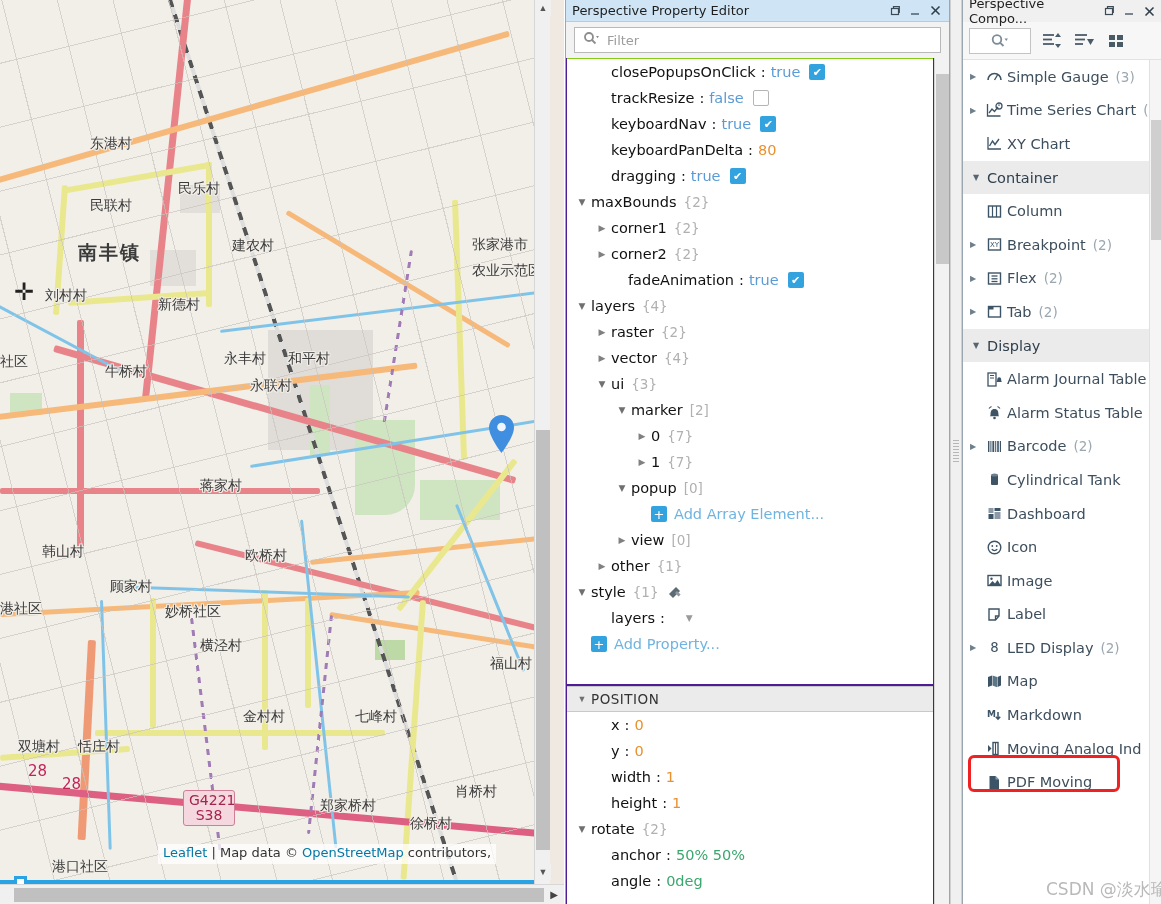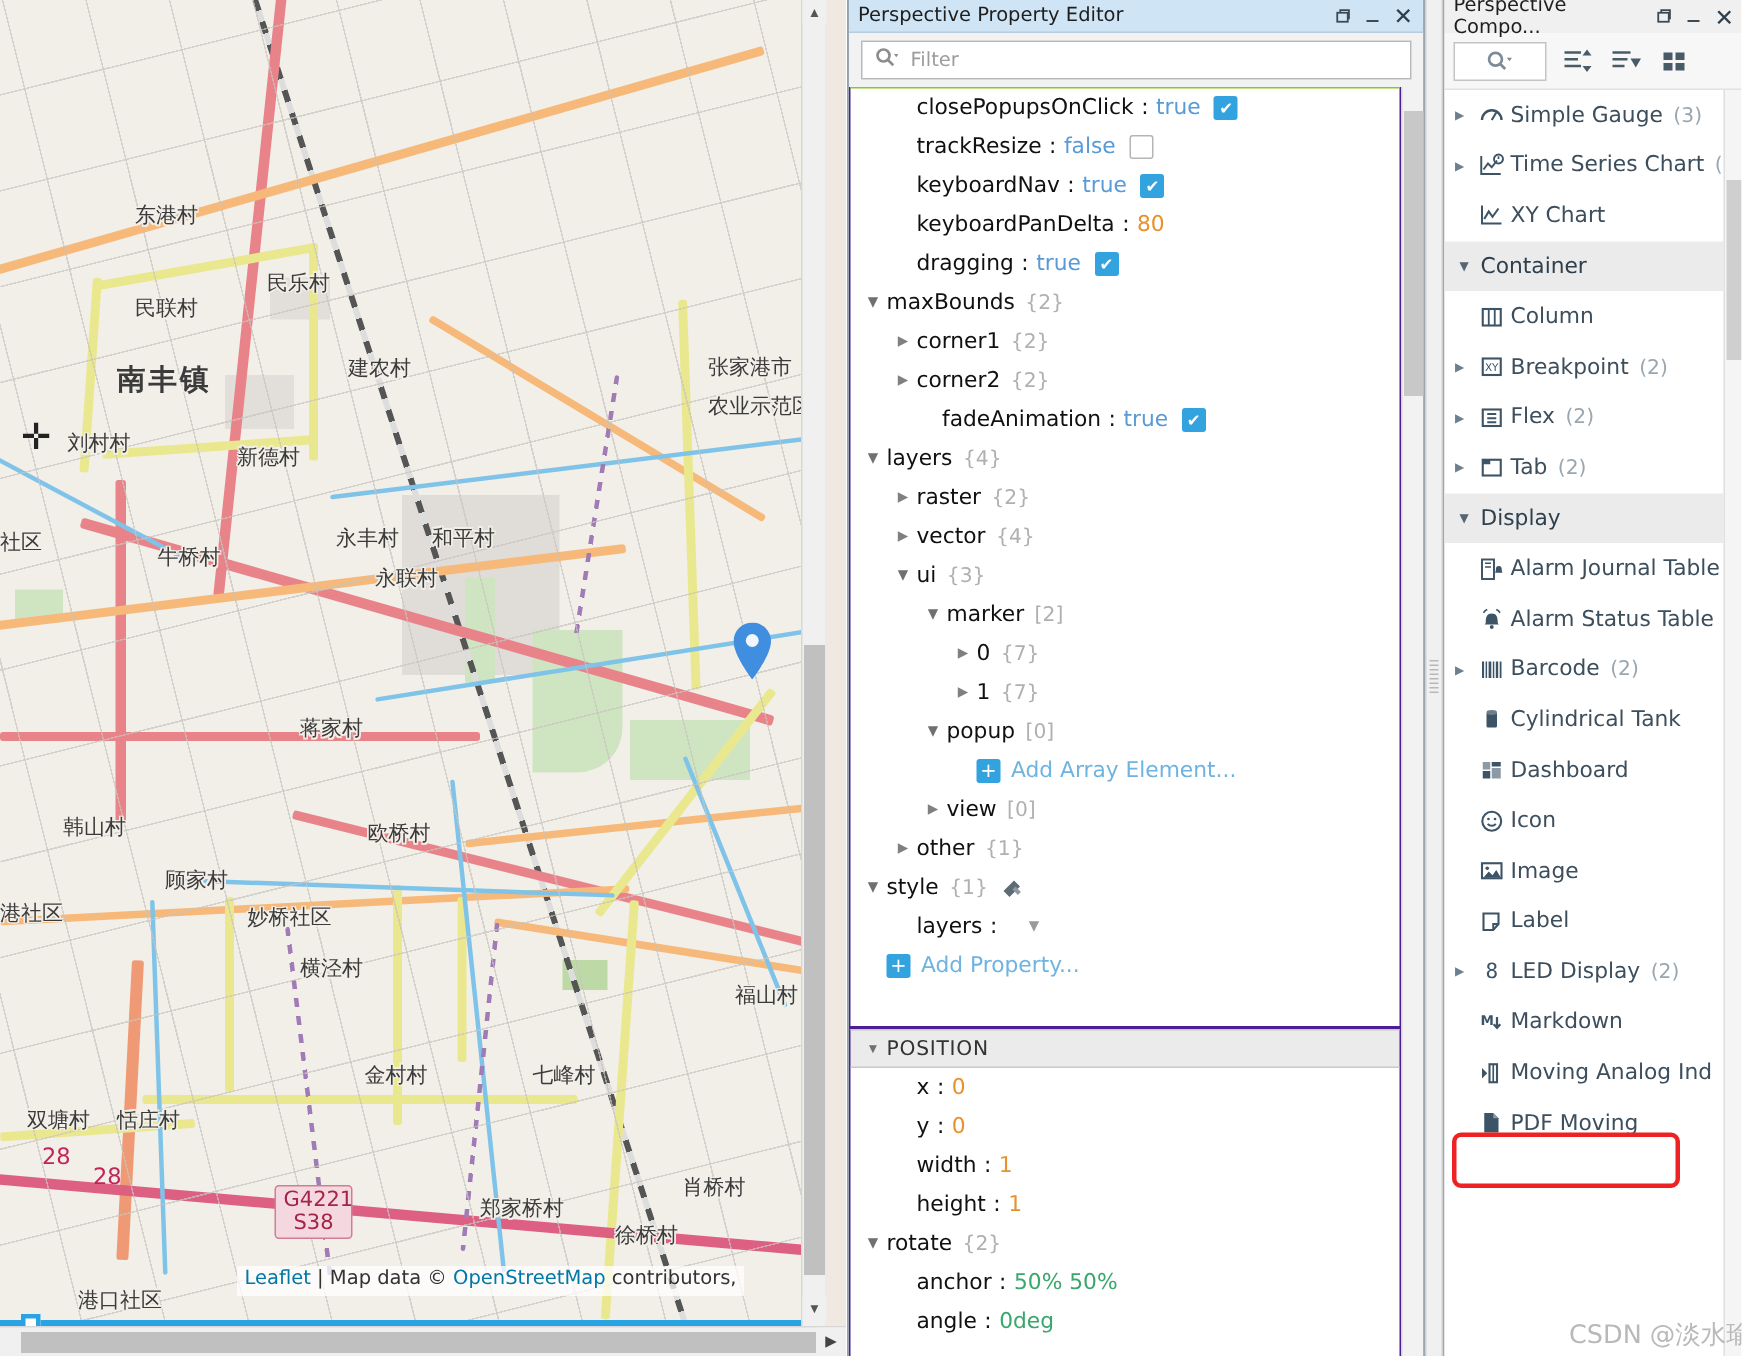--- a/index.html
+++ b/index.html
@@ -812,20 +812,31 @@
               <text x="8.5" y="13" font-size="14" text-anchor="middle" fill="#3d5466" font-family="DejaVu Sans Mono">8</text>
             </svg>
           </span>
           <span class="nm">LED Display</span>
           <span class="ct">(2)</span>
         </div>
         <div class="crow">
           <span class="arw"></span>
           <span class="ic">
             <svg width="17" height="17" viewBox="0 0 17 17">
+              <path d="M2 4l4-1.6v10.2L2 14z" fill="#3d5466"></path>
+              <path d="M6.5 2.4L11 4v10.2L6.5 12.6z" fill="#5d7686"></path>
+              <path d="M11.5 4l3.5-1.6v10.2L11.5 14z" fill="#3d5466"></path>
+            </svg>
+          </span>
+          <span class="nm">Map</span>
+        </div>
+        <div class="crow">
+          <span class="arw"></span>
+          <span class="ic">
+            <svg width="17" height="17" viewBox="0 0 17 17">
               <text x="1" y="10" font-size="9" fill="#3d5466" font-family="DejaVu Sans" font-weight="bold">M</text>
               <path d="M12 5v7M9.8 9.8L12 12.2 14.2 9.8" fill="none" stroke="#3d5466" stroke-width="1.5"></path>
             </svg>
           </span>
           <span class="nm">Markdown</span>
         </div>
         <div class="crow">
           <span class="arw"></span>
           <span class="ic">
             <svg width="17" height="17" viewBox="0 0 17 17">

